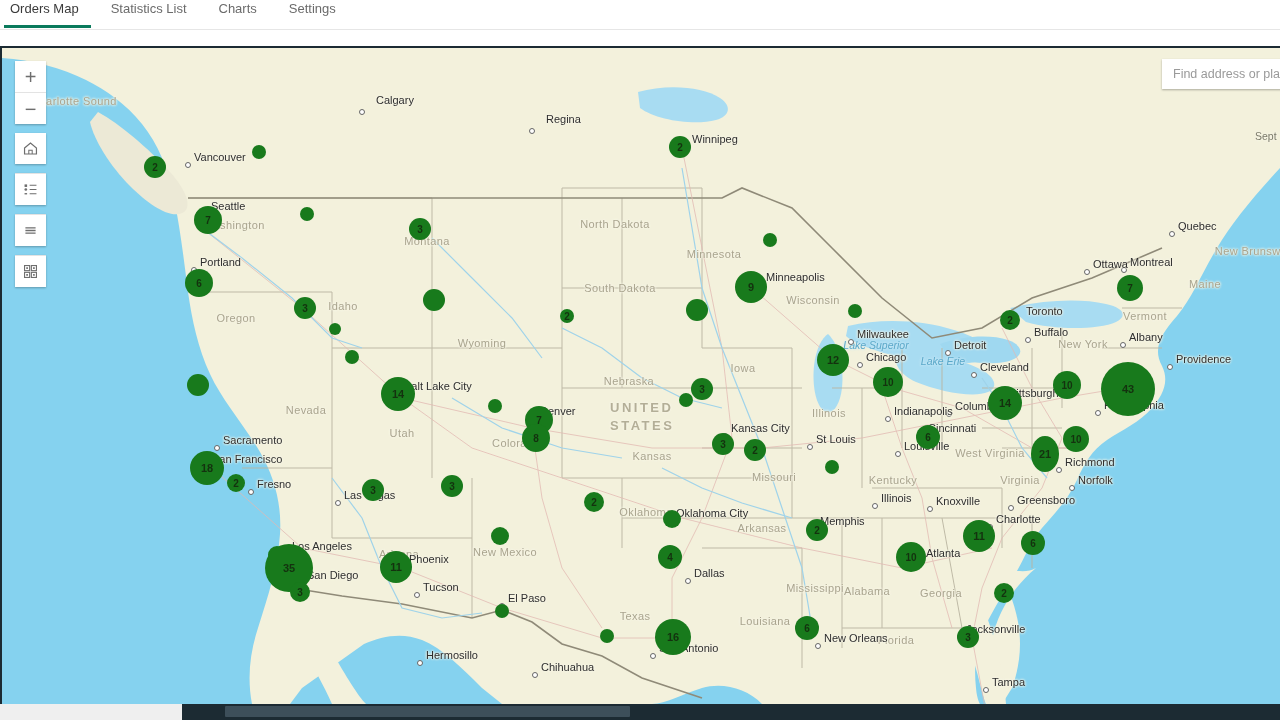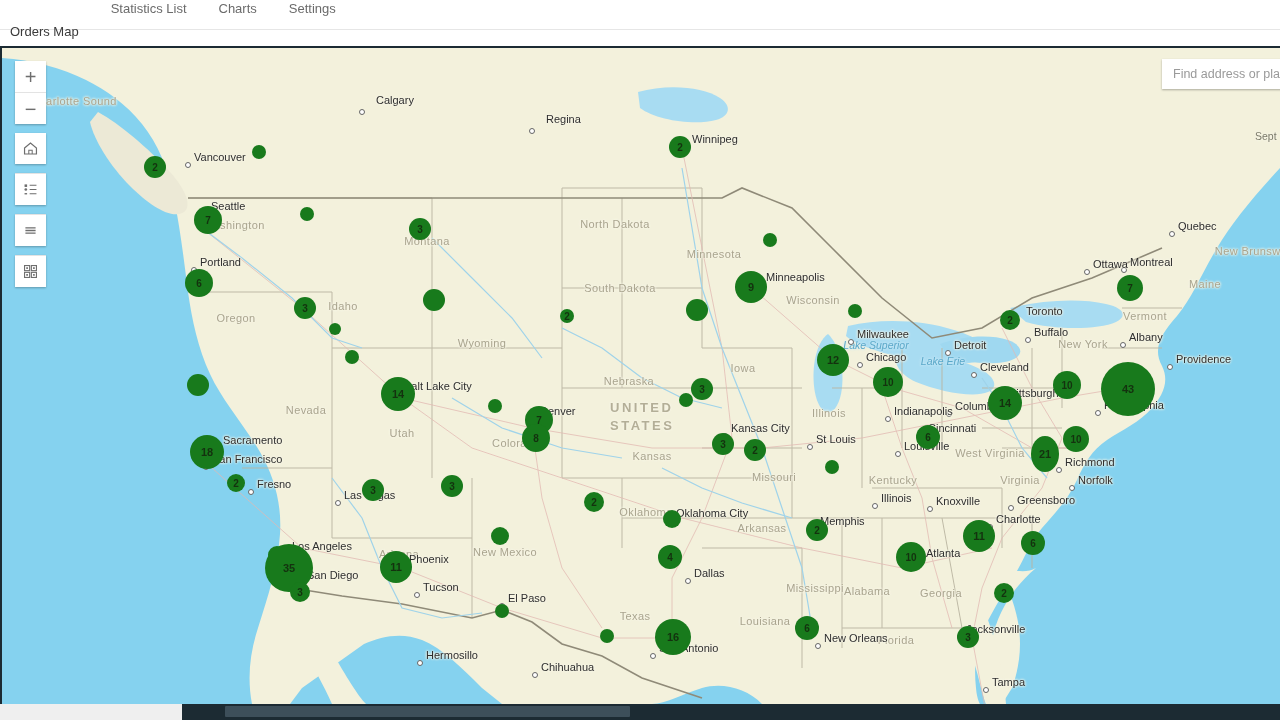--- a/index.html
+++ b/index.html
@@ -16,21 +16,21 @@
     position:absolute;left:0;top:0;width:1280px;height:29px;
     background:#fff;border-bottom:1px solid #e6e6e6;
     display:flex;align-items:flex-start;
   }
   .tab{
     position:relative;height:28px;line-height:18px;
     padding:0 16px;font-size:13px;color:#6b6b6b;
     display:flex;align-items:flex-start;cursor:pointer;white-space:nowrap;
   }
   .tab:first-child{padding-left:10px;}
-  .tab.active{color:#3b3b3b;margin-top:23px;}
+  .tab.active{color:#3b3b3b;}
   .tab.active .uline{
     position:absolute;left:4px;right:4px;bottom:0;height:3px;background:#0a7a5c;
   }
 
   
   .mapwrap{
     position:absolute;left:0;top:46px;width:1280px;height:658px;
     border-top:2px solid #1c2b33;border-left:2px solid #1c2b33;
     overflow:hidden;background:#83d1ee;
   }
@@ -464,21 +464,21 @@
           <div class="cluster" style="left: 689px; top: 330px; height: 22px; width: 22px;">
             <span>3</span>
           </div>
           <div class="cluster" style="left: 710px; top: 385px; height: 22px; width: 22px;">
             <span>3</span>
           </div>
           <div class="cluster" style="left: 742px; top: 391px; height: 22px; width: 22px;">
             <span>2</span>
           </div>
           <div class="cluster" style="left: 185px; top: 326px; height: 22px; width: 22px;"></div>
-          <div class="cluster big" style="left: 188px; top: 387px; height: 34px; width: 34px;">
+          <div class="cluster big" style="left: 188px; top: 403px; height: 34px; width: 34px;">
             <span>18</span>
           </div>
           <div class="cluster" style="left: 225px; top: 426px; height: 18px; width: 18px;">
             <span>2</span>
           </div>
           <div class="cluster" style="left: 360px; top: 431px; height: 22px; width: 22px;">
             <span>3</span>
           </div>
           <div class="cluster" style="left: 439px; top: 427px; height: 22px; width: 22px;">
             <span>3</span>

